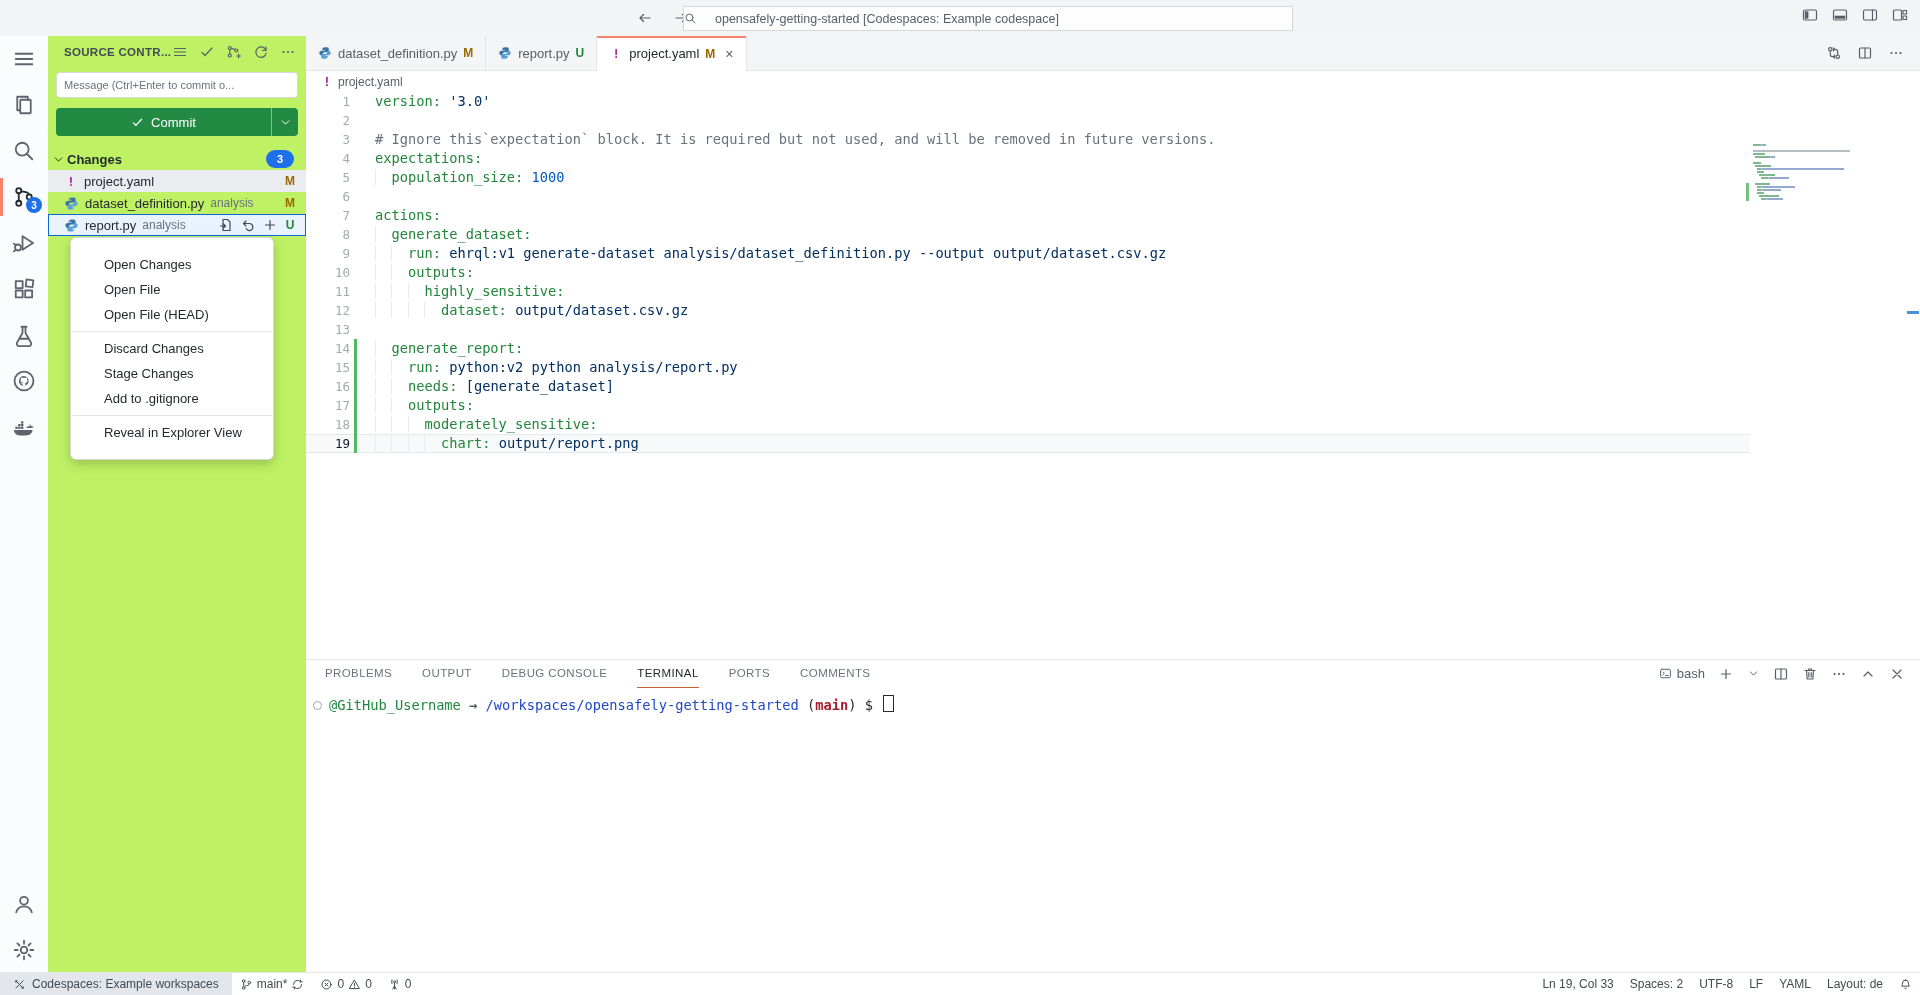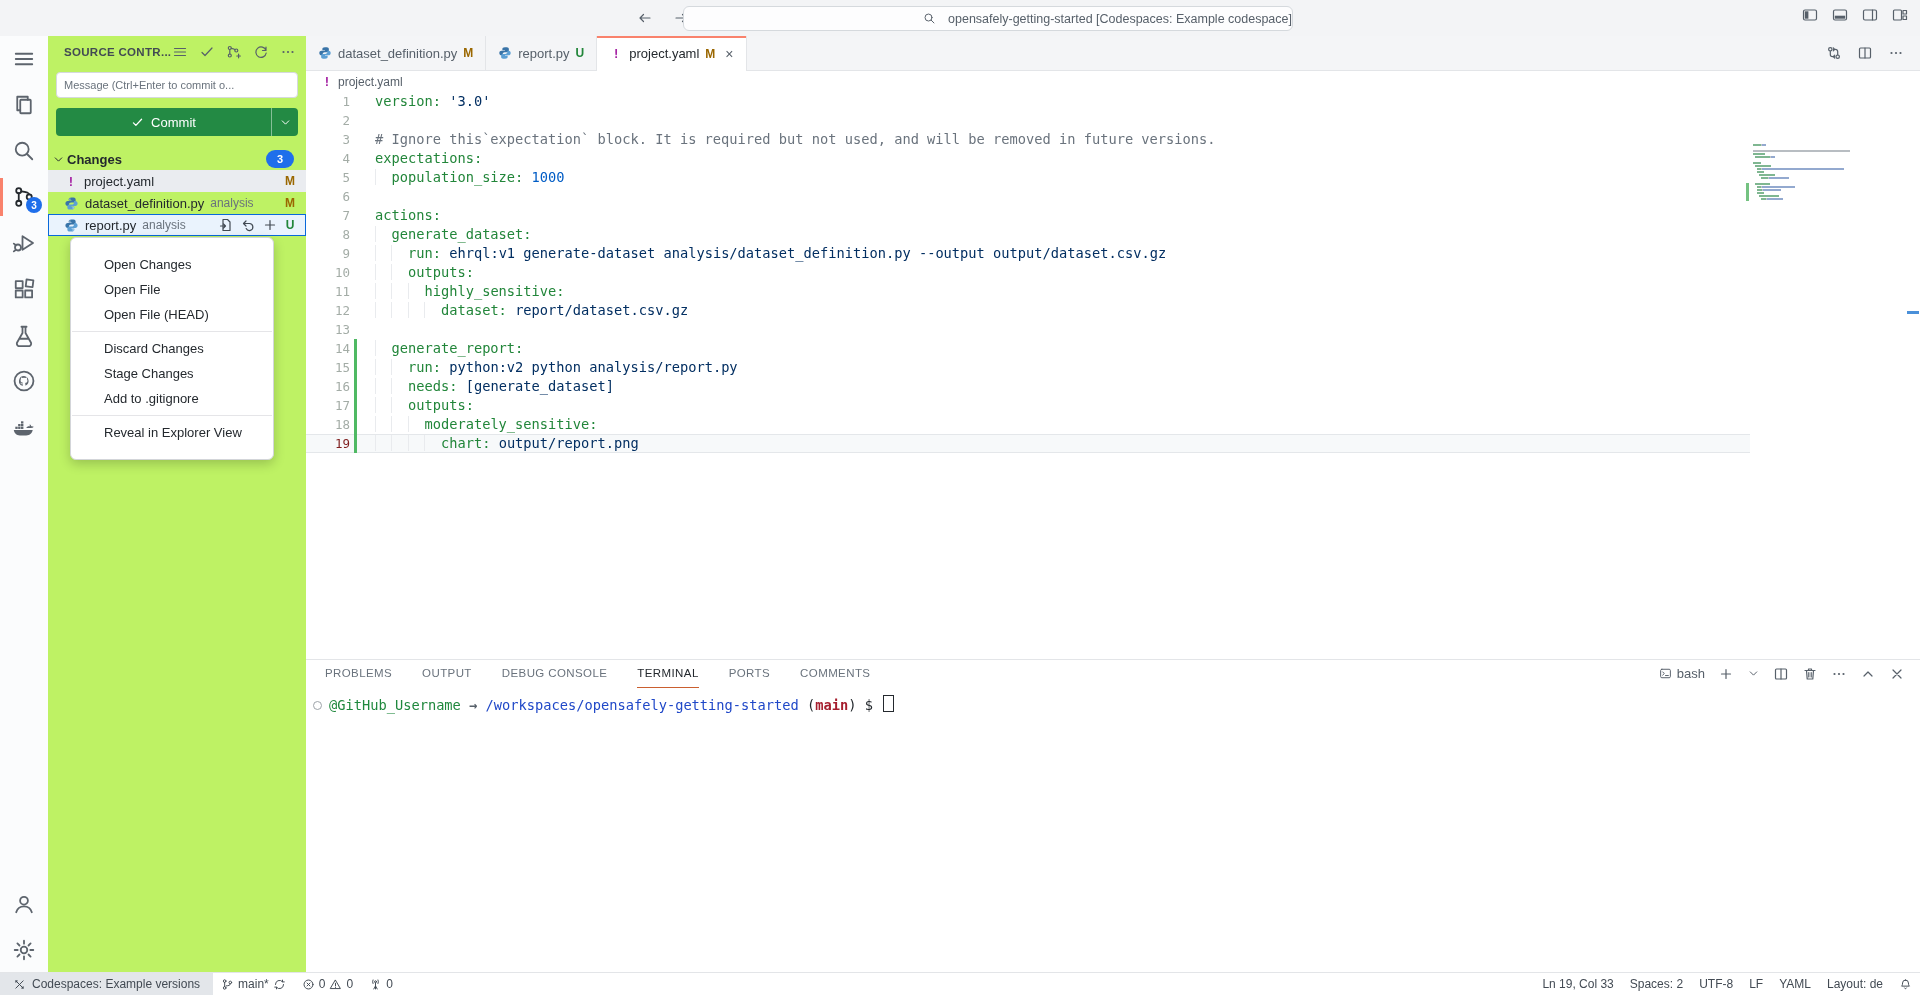--- a/index.html
+++ b/index.html
@@ -6,22 +6,22 @@
   body{width:1920px;height:995px;position:relative;overflow:hidden;background:#fff;
        font-family:"Liberation Sans",sans-serif;color:#24292e;font-size:13px;}
   svg.i{width:16px;height:16px;stroke:currentColor;fill:none;stroke-width:1.2;stroke-linecap:round;stroke-linejoin:round;display:block}
   svg.i.big{width:24px;height:24px}
   svg.i.sm{width:13px;height:13px}
 
   
   .titlebar{position:absolute;left:0;top:0;right:0;height:36px;background:#f3f4f6;border-bottom:1px solid #e3e5e8;}
   .tb-nav{position:absolute;left:634px;top:7px;display:flex;gap:14px;color:#57606a}
   .tb-btn{width:22px;height:22px;display:flex;align-items:center;justify-content:center}
-  .searchbox{position:absolute;left:683px;top:6px;width:608px;height:23px;background:#fdfdfe;border:1px solid #d5d9dd;border-radius:6px;
-             display:flex;align-items:center;justify-content:flex-end;gap:12px;color:#57606a;font-size:12.5px}
+  .searchbox{position:absolute;left:683px;top:6px;width:608px;height:23px;background:#fdfdfe;border:1px solid #d5d9dd;border-radius:0;
+             display:flex;align-items:center;justify-content:flex-start;gap:18px;color:#57606a;font-size:12.5px}
   .tb-right{position:absolute;right:12px;top:7px;display:flex;gap:14px;color:#57606a}
 
   
   .activitybar{position:absolute;left:0;top:36px;bottom:22px;width:48px;background:#fbfcfd;border-right:1px solid #e3e5e8}
   .ab-item{position:relative;width:48px;height:46px;display:flex;align-items:center;justify-content:center;color:#5d646d}
   .ab-item.active{color:#24292e}
   .ab-item.active::before{content:"";position:absolute;left:0;top:4px;bottom:4px;width:2.5px;background:var(--accent-orange,#f9826c)}
   .ab-badge{position:absolute;right:6px;bottom:7px;min-width:16px;height:16px;border-radius:9px;background:var(--badge-blue,#1f6feb);
             color:#fff;font-size:10px;font-weight:700;display:flex;align-items:center;justify-content:center}
   .ab-bottom{position:absolute;bottom:0;left:0;width:48px}
@@ -68,21 +68,21 @@
   .tab-actions{margin-left:auto;display:flex;align-items:center;gap:15px;padding-right:16px;color:#57606a}
   .breadcrumb{position:absolute;left:0;top:35px;right:0;height:21px;display:flex;align-items:center;padding-left:14px;gap:4px;color:#57606a;font-size:12px;background:#fff}
   .code-region{position:absolute;left:0;top:56px;right:0;bottom:313px;overflow:hidden}
   .lines{margin-right:170px}
   .line{display:flex;height:19px;font-family:"DejaVu Sans Mono",monospace;font-size:13.7px;line-height:19px}
   .line .ln{width:44px;text-align:right;color:#a3aca6;font-size:12.5px;flex:none}
   .line .gmark{width:3px;margin-left:4px;flex:none}
   .line .gmark.changed{background:#4fb963}
   .line .ct{white-space:pre;margin-left:18px}
   .line.current{background:#f7f9fa;box-shadow:0 1px 0 #e4e7ea inset,0 -1px 0 #e4e7ea inset}
-  .line.current .ln{color:#7f1d1d}
+  .line.current .ln{color:#0f172a}
   .tok-k{color:#22863a}.tok-s{color:#032f62}.tok-n{color:#005cc5}.tok-c{color:#6a737d}.tok-p{color:#24292e}
   .tok-w{background-image:repeating-linear-gradient(to right,#e9ebee 0 1px,transparent 1px 16.5px)}
   .minimap{position:absolute;top:52px;right:14px;width:155px}
   .mm-line{height:3px;display:flex;padding-left:2px}
   .mm-tok{height:2px}
   .mm-k{background:#7fb791}.mm-s{background:#93a9cf}.mm-n{background:#93a9cf}.mm-c{background:#b8bdc2}.mm-p{background:#c3c7cb}.mm-w{background:transparent}
   .mm-gutter{position:absolute;left:-5px;width:2.5px;background:#74c281}
   .ov-marker{position:absolute;right:1px;top:219px;width:12px;height:3px;background:#4a90d9}
 
   
@@ -467,21 +467,21 @@
           <span class="ct"><span class="tok-w">    </span><span class="tok-k">outputs:</span></span>
         </div>
         <div class="line">
           <span class="ln">11</span>
           <span class="gmark"></span>
           <span class="ct"><span class="tok-w">      </span><span class="tok-k">highly_sensitive:</span></span>
         </div>
         <div class="line">
           <span class="ln">12</span>
           <span class="gmark"></span>
-          <span class="ct"><span class="tok-w">        </span><span class="tok-k">dataset:</span><span class="tok-p"> </span><span class="tok-s">report/dataset.csv.gz</span></span>
+          <span class="ct"><span class="tok-w">        </span><span class="tok-k">dataset:</span><span class="tok-p"> </span><span class="tok-s">output/dataset.csv.gz</span></span>
         </div>
         <div class="line">
           <span class="ln">13</span>
           <span class="gmark"></span>
           <span class="ct"></span>
         </div>
         <div class="line">
           <span class="ln">14</span>
           <span class="gmark changed"></span>
           <span class="ct"><span class="tok-w">  </span><span class="tok-k">generate_report:</span></span>
@@ -657,21 +657,21 @@
       <span class="tdot"></span><span><span class="tp-green">@GitHub_Username</span><span class="tp-plain"> </span><span class="tp-arrow">→</span><span class="tp-plain"> </span><span class="tp-path">/workspaces/opensafely-getting-started</span><span class="tp-plain"> </span><span class="tp-plain">(</span><span class="tp-red">main</span><span class="tp-plain">)</span><span class="tp-plain"> $ </span></span><span class="tcursor"></span>
     </div>
   </div>
 </div>
 
 <div class="statusbar">
   <div class="sb-remote">
     <svg class="i sm" viewBox="0 0 16 16">
         <path d="M3.5 3.5l9 9M12.5 3.5l-9 9M10.7 12.5h1.8v-1.8M3.5 5.3V3.5h1.8"></path>
       </svg>
-    <span>Codespaces: Example versions</span>
+    <span>Codespaces: Example workspaces</span>
   </div>
   <div class="sb-item">
     <svg class="i sm" viewBox="0 0 16 16">
         <circle cx="4.5" cy="3.8" r="1.6"></circle>
         <circle cx="4.5" cy="12.2" r="1.6"></circle>
         <circle cx="11.5" cy="5.5" r="1.6"></circle>
         <path d="M4.5 5.4v5.2M11.5 7.1c0 2.3-2.7 2.3-5 2.6"></path>
       </svg>
     <span>main*</span>
     <svg class="i sm" viewBox="0 0 16 16">

